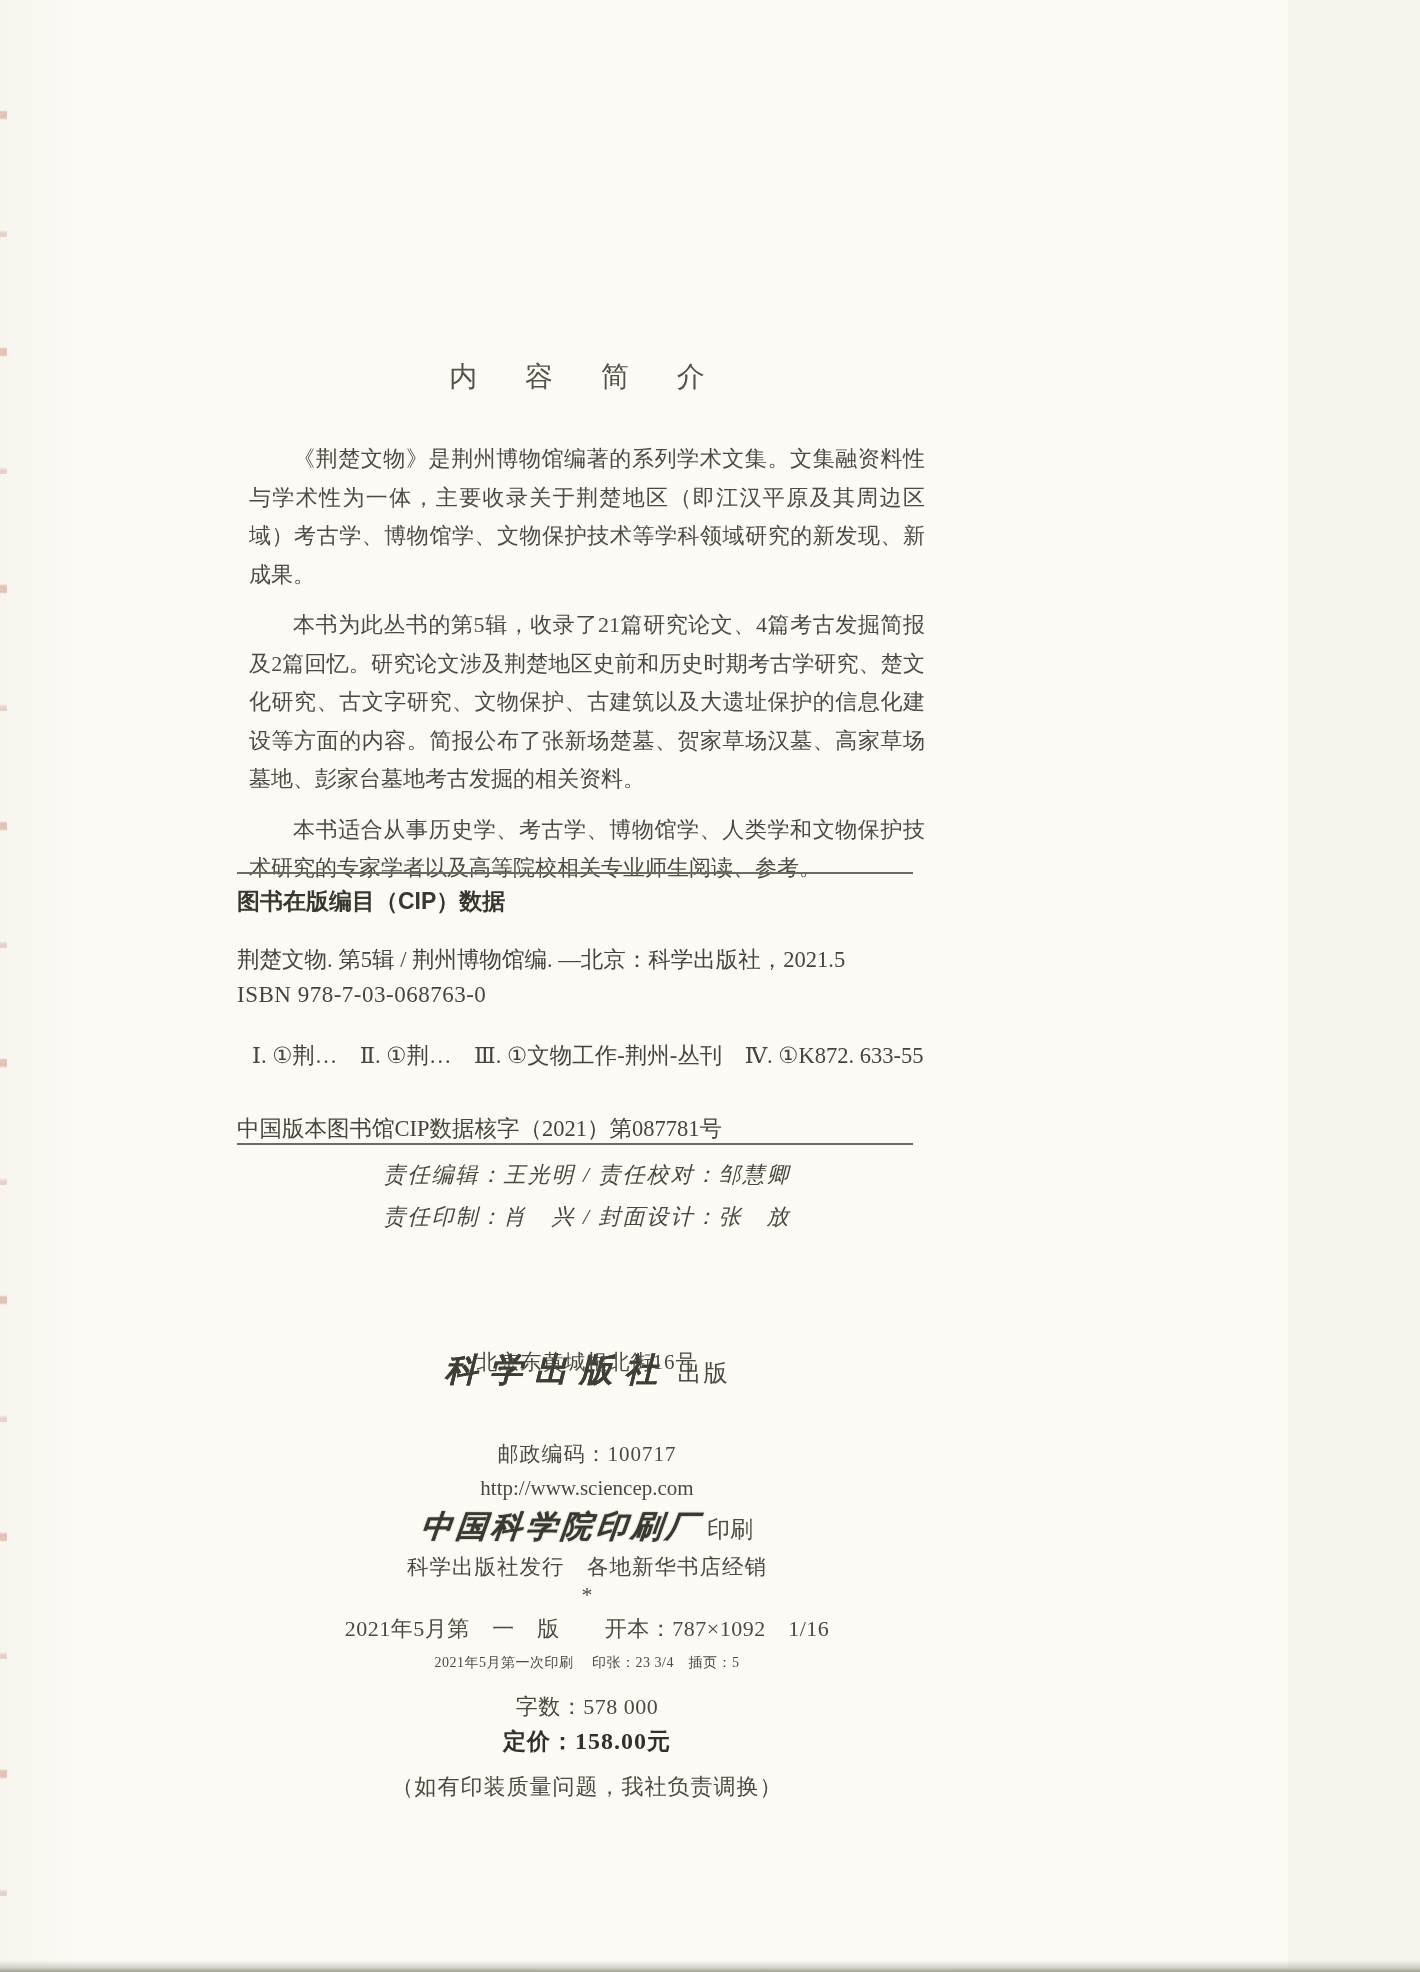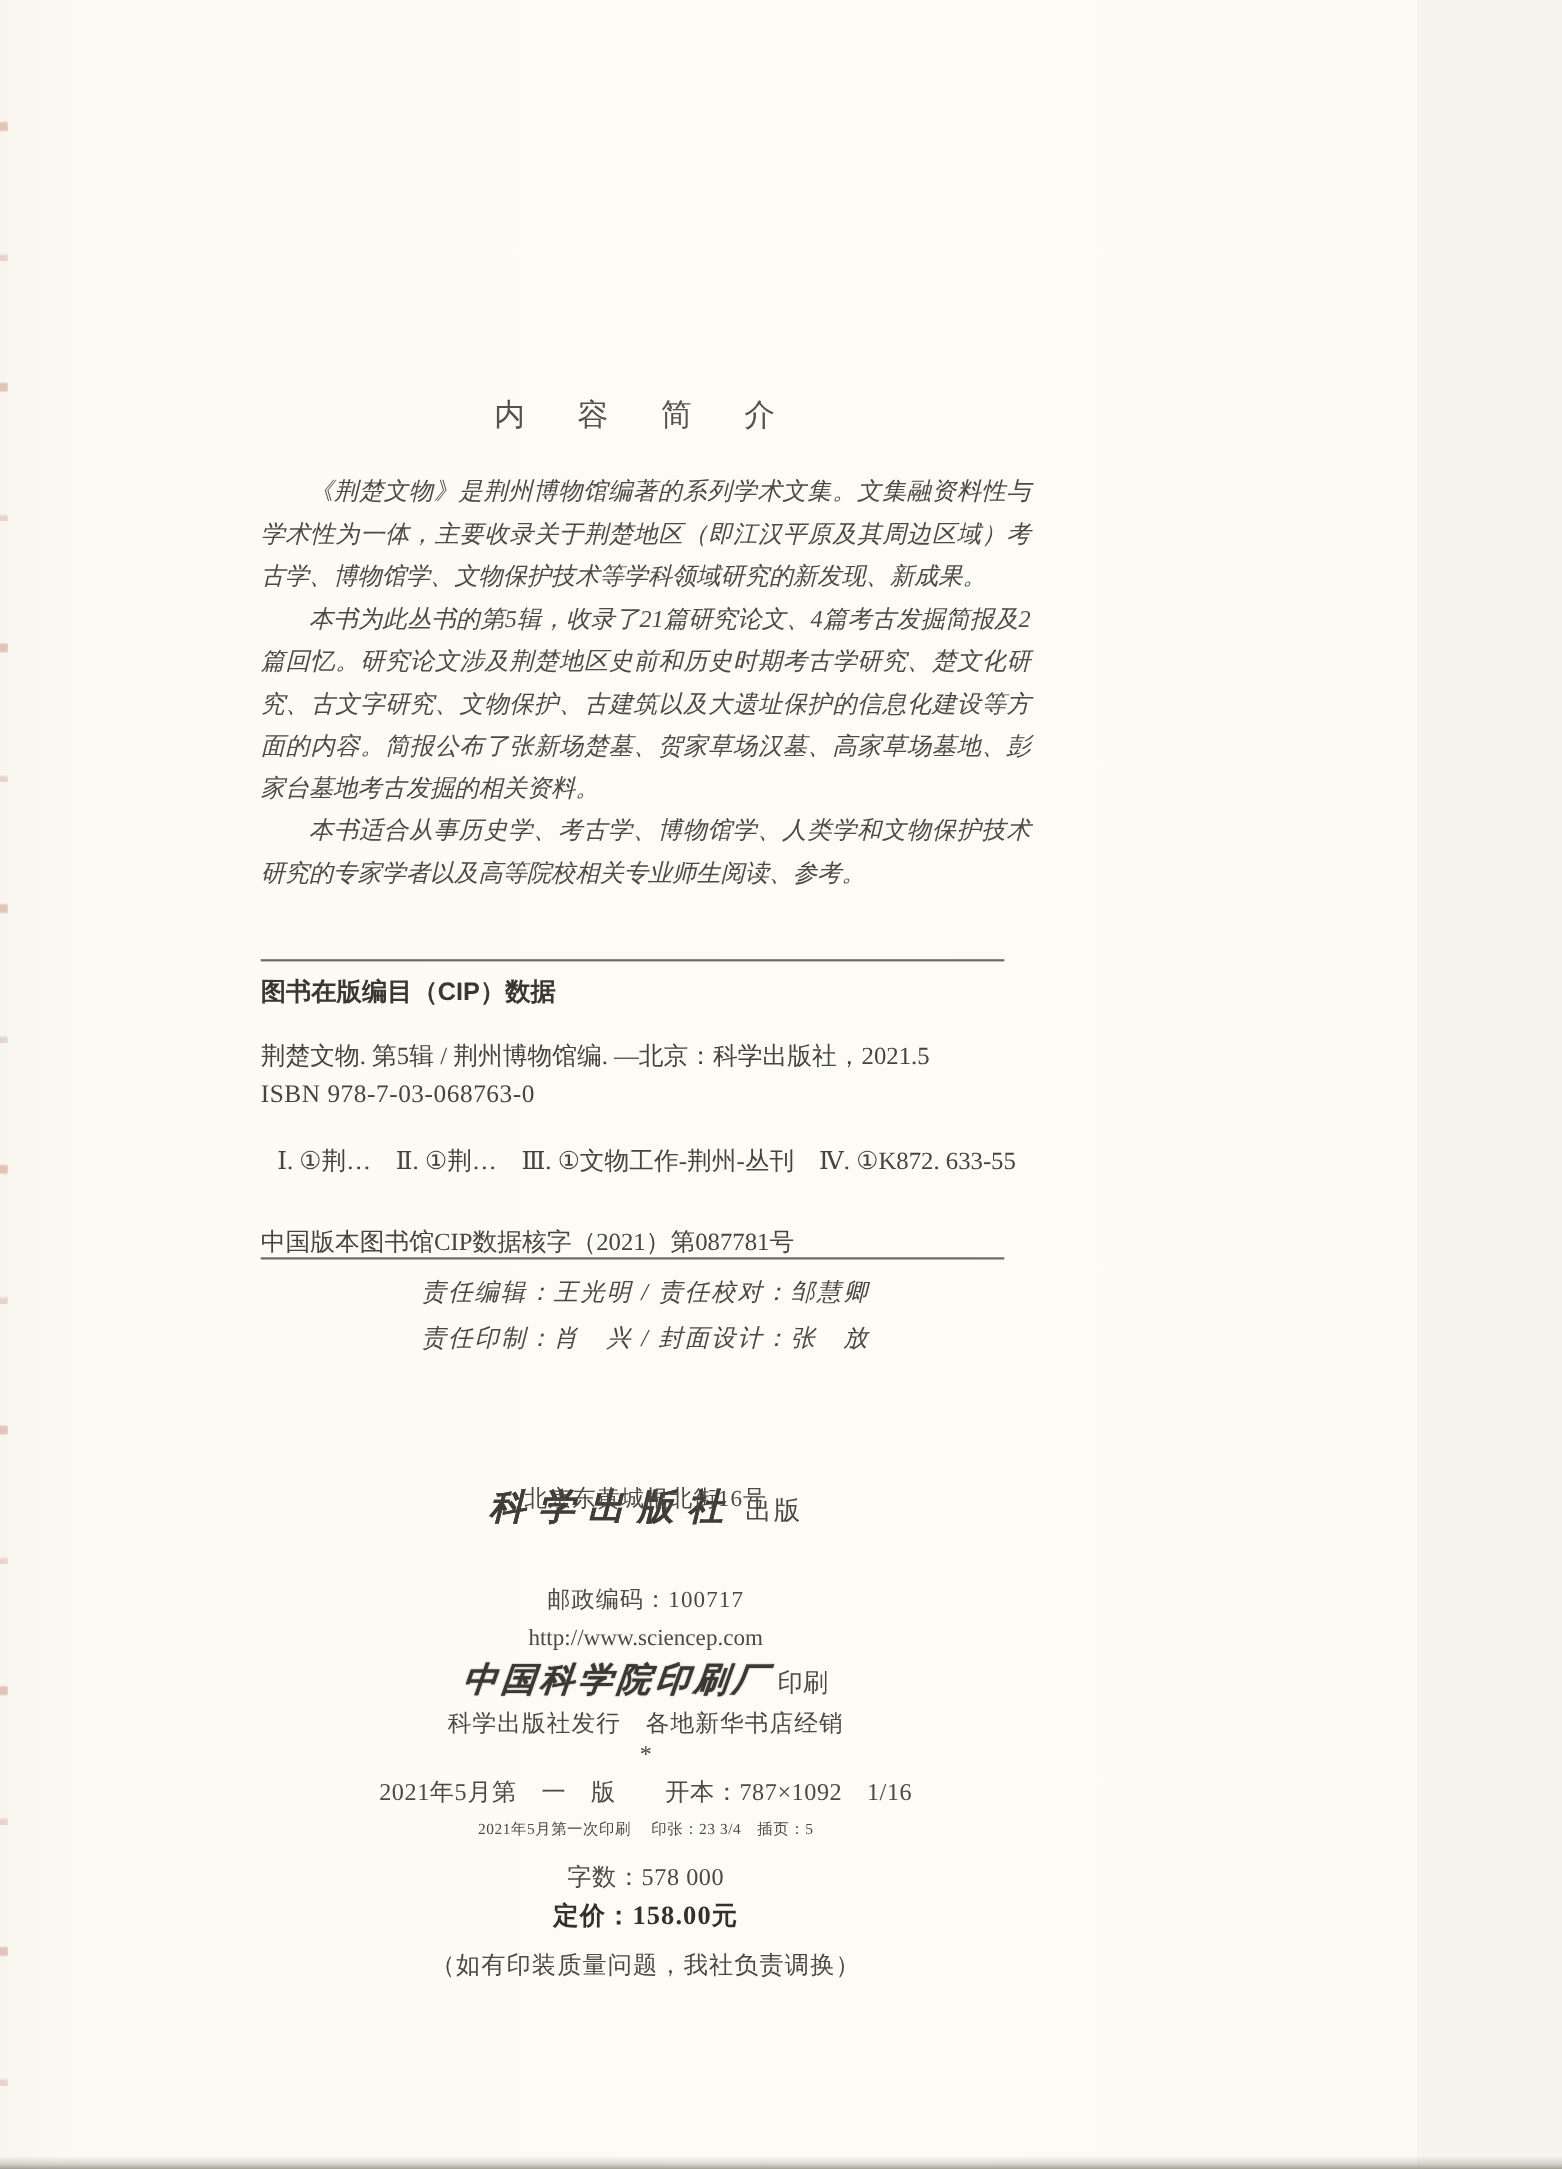--- a/index.html
+++ b/index.html
@@ -32,21 +32,21 @@
     top:358px;text-align:center;
     font-size:28px;color:#55524a;letter-spacing:20px;
     font-family:"Liberation Sans","DejaVu Sans",sans-serif;
     font-weight:400;
   }
   .intro{
     top:428px;
     font-size:22px;line-height:38.5px;color:#4d4a43;
     text-align:justify;
   }
-  .intro p{margin:0;text-indent:2em;font-style:italic;}
+  .intro p{margin:12px;text-indent:2em;}
   .cip-rule{position:absolute;left:237px;width:676px;height:2px;background:#6d6a61;}
   .rule-top{top:872px;}
   .rule-bottom{top:1143px;}
   .cip-heading{
     top:886px;font-size:23px;color:#39372f;font-weight:bold;
     font-family:"Liberation Sans","DejaVu Sans",sans-serif;
   }
   .cip-line1{top:944px;font-size:22.5px;color:#46443c;}
   .cip-isbn{top:982px;font-size:23px;color:#46443c;letter-spacing:.5px;}
   .cip-class{top:1040px;font-size:22.5px;color:#46443c;margin-left:15px;}

